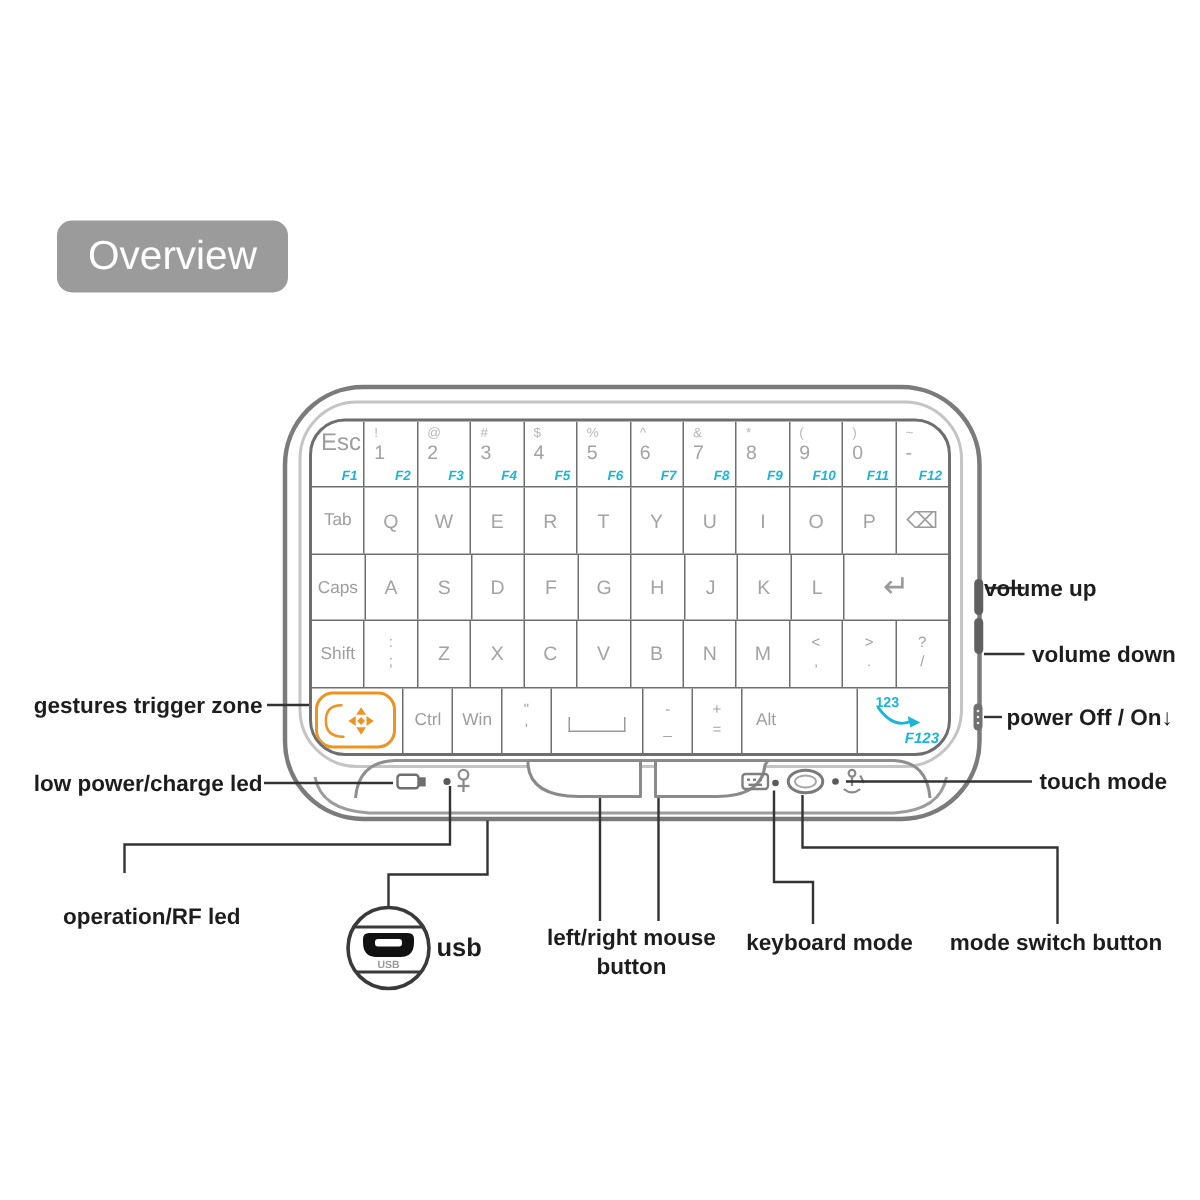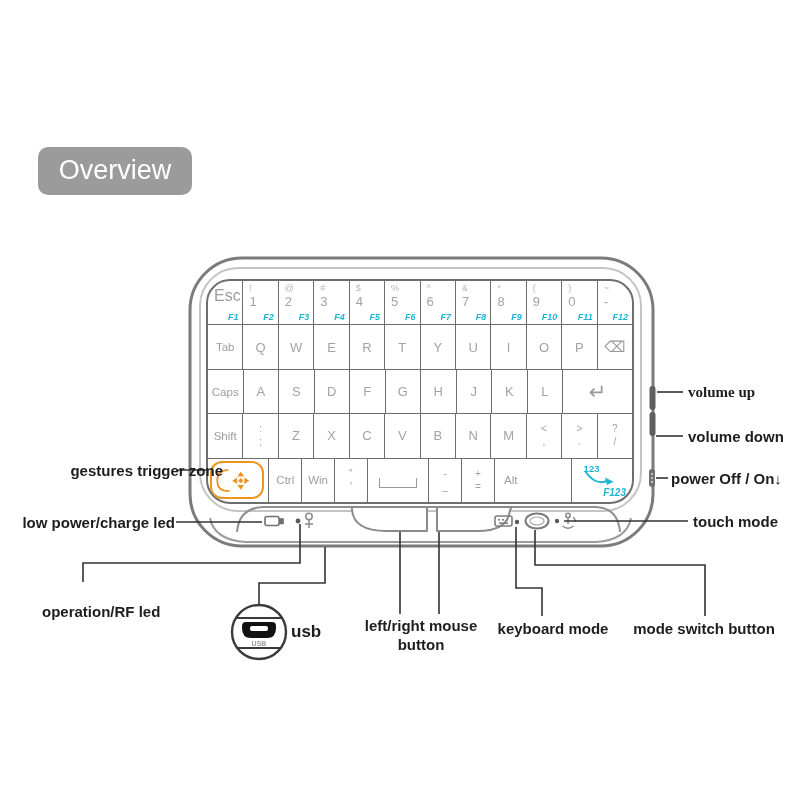--- a/index.html
+++ b/index.html
@@ -356,24 +356,24 @@
           <span class="t123">123</span>
           <span class="tf123">F123</span>
           <svg viewBox="0 0 64 40">
             <path d="M14,10 Q25,26 38,20" fill="none" stroke="#1cb5d6" stroke-width="2"></path>
             <path d="M44,21 l-9,-4.5 2,8 z" fill="#1cb5d6"></path>
           </svg>
         </div>
       </div>
     </div>
 
-  <div class="lbl r" style="left:20px;top:462px;width:155px;margin-left:48px;">gestures trigger zone</div>
+  <div class="lbl r" style="left:20px;top:462px;width:155px;">gestures trigger zone</div>
   <div class="lbl r" style="left:20px;top:514px;width:155px;">low power/charge led</div>
   <div class="lbl" style="left:42px;top:586px;margin-top:17px;">operation/RF led</div>
   <div class="lbl" style="left:291px;top:622px;font-size:17px;">usb</div>
   <div class="lbl wrap" style="left:350px;top:617px;width:142px;">left/right mouse button</div>
   <div class="lbl wrap" style="left:483px;top:620px;width:140px;">keyboard mode</div>
   <div class="lbl wrap" style="left:618px;top:620px;width:172px;">mode switch button</div>
   <div class="lbl" style="left:693px;top:513px;">touch mode</div>
-  <div class="lbl" style="left:688px;top:384px;font-family:Liberation Serif, serif;">volume up</div>
+  <div class="lbl" style="left:656px;top:384px;">volume up</div>
   <div class="lbl" style="left:688px;top:428px;">volume down</div>
   <div class="lbl" style="left:671px;top:470px;">power Off / On↓</div>
 </div>
 
 </body></html>

